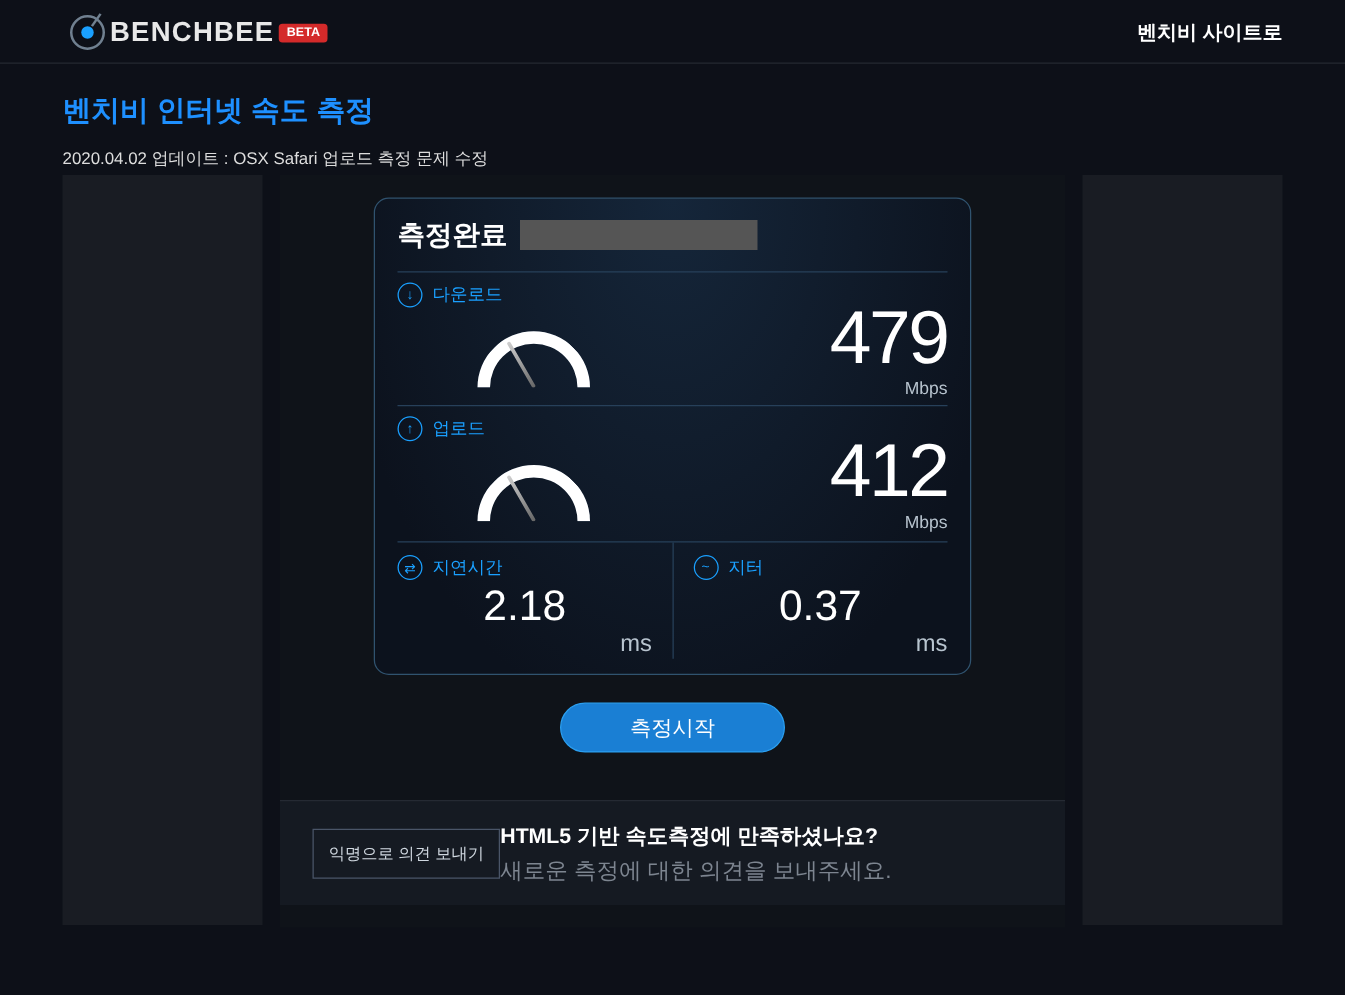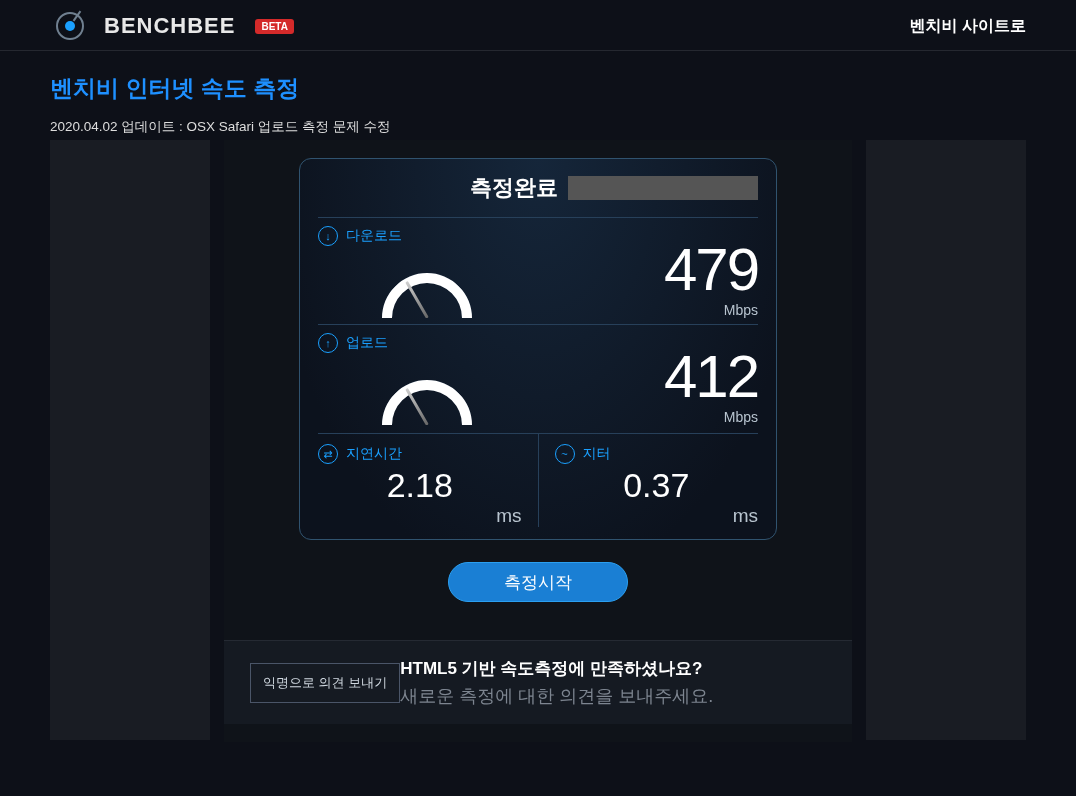--- a/index.html
+++ b/index.html
@@ -14,21 +14,21 @@
     .header {
       display: flex;
       justify-content: space-between;
       align-items: center;
       padding: 12px 50px 10px 56px;
       border-bottom: 1px solid #252830;
     }
     .logo-group {
       display: flex;
       align-items: center;
-      gap: 20px;
+      gap: 4px;
     }
     .logo-icon {
       width: 28px; height: 28px;
       border-radius: 50%;
       border: 2px solid #708090;
       position: relative;
       display: flex; align-items: center; justify-content: center;
     }
     .logo-icon::after {
       content: ""; position: absolute;
@@ -59,33 +59,33 @@
     .main-panel {
       flex: 1; background: #0f1319; padding: 18px 0 18px 0;
       display: flex; flex-direction: column; align-items: center;
     }
     .result-card {
       width: 478px;
       background: radial-gradient(ellipse at top,#15263a 0%,#0c121d 80%);
       border: 1px solid #30536f; border-radius: 12px;
       padding: 14px 18px 12px 18px;
     }
-    .status-row { display: flex; align-items: center; gap: 10px; margin-bottom: 14px; justify-content: flex-end; }
+    .status-row { display: flex; align-items: center; gap: 10px; margin-bottom: 14px; }
     .status-text { font-size: 22px; font-weight: 700; color: #fff; }
     .ip-box { width: 190px; height: 24px; background: #555; }
     .metric-section {
       border-top: 1px solid #27405a; padding-top: 8px;
     }
     .metric-sep { border-top: 1px solid #27405a; margin-top: 6px; padding-top: 8px; }
     .metric-label { display: flex; align-items: center; gap: 8px; color: #1aa0ff; font-size: 14px; }
     .circle-icon {
       width: 20px; height: 20px; border: 1.5px solid #1aa0ff; border-radius: 50%;
       display: flex; align-items: center; justify-content: center; font-size: 11px; color: #1aa0ff;
     }
-    .gauge-row { display: flex; align-items: flex-end; gap: 24px; margin-top: -6px; }
+    .gauge-row { display: flex; align-items: flex-start; gap: 24px; margin-top: -6px; }
     .gauge {
       width: 120px; height: 70px; position: relative; margin-left: 50px; overflow: hidden;
     }
     .gauge-arc {
       position: absolute; bottom: -45px; left: 14px;
       width: 90px; height: 90px; border: 10px solid transparent;
       border-top-color: #fff; border-right-color: #fff;
       border-radius: 50%; transform: rotate(-45deg);
     }
     .gauge-base {

